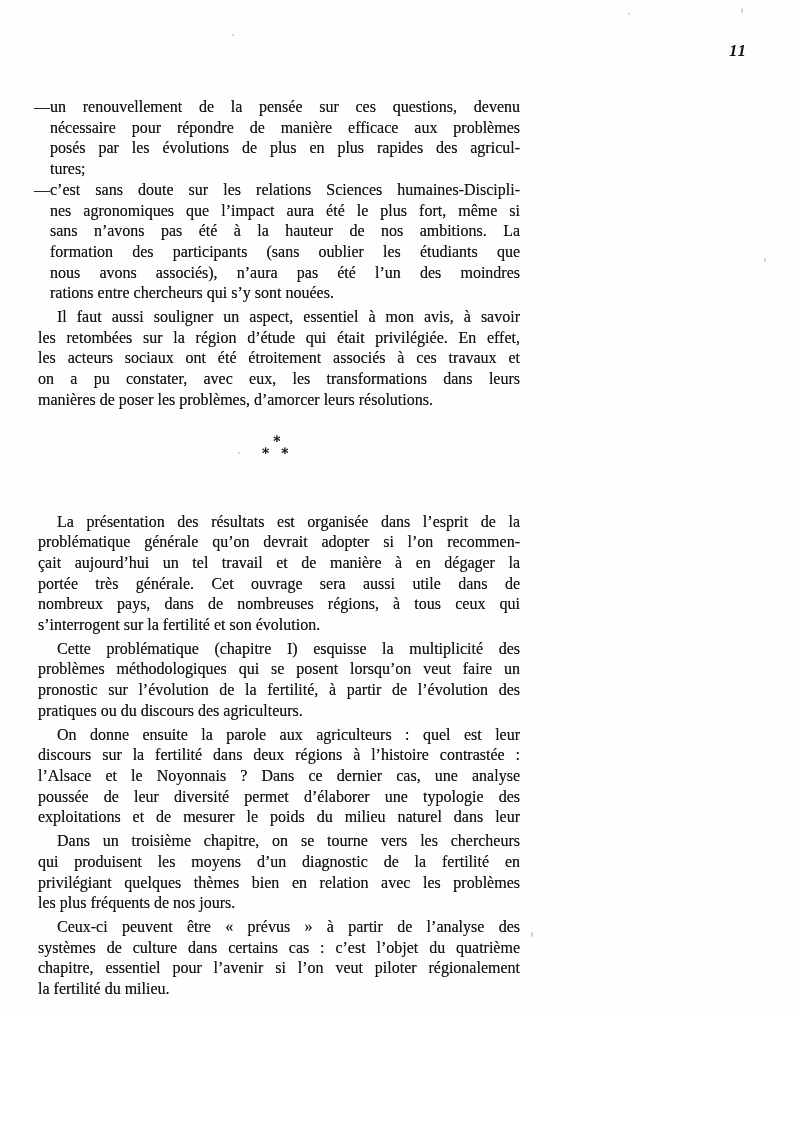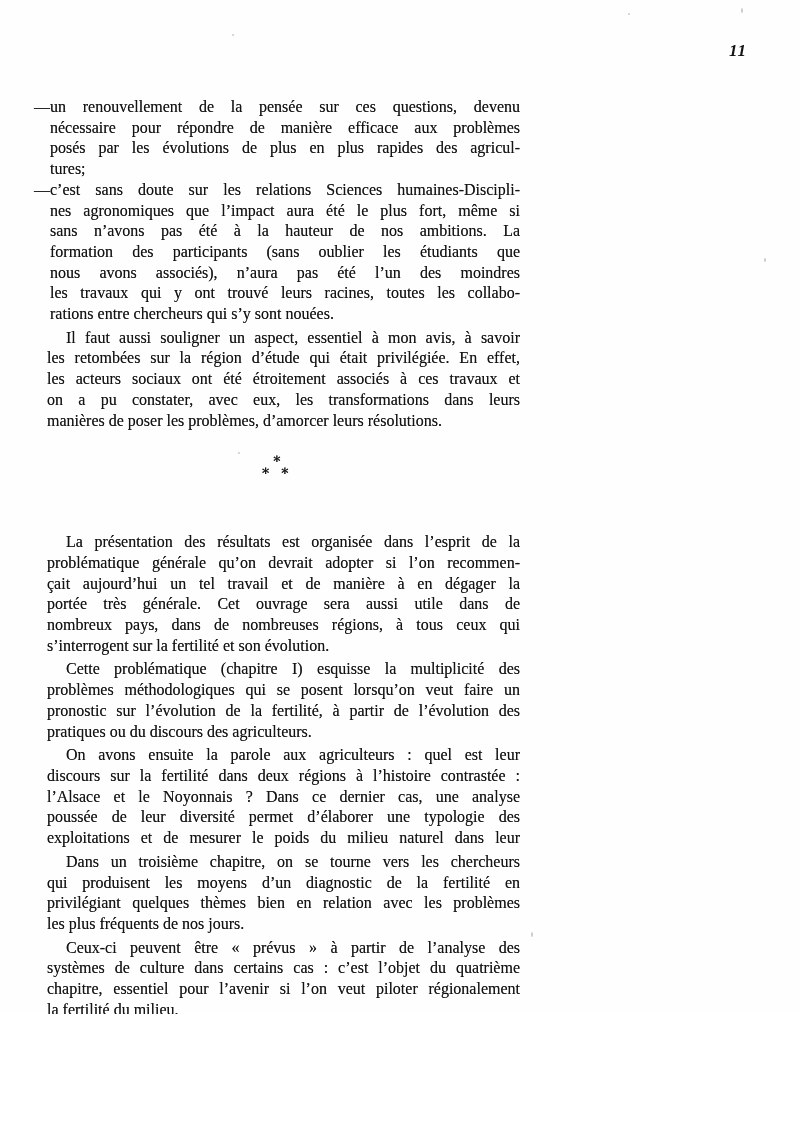--- a/index.html
+++ b/index.html
@@ -28,21 +28,21 @@
     top: 97px;
     width: 486px;
     font-size: 16px;
     line-height: 20.7px;
     text-shadow: 0 0 0.4px rgba(10,10,10,0.6);
   }
   .line { text-align: justify; text-align-last: justify; white-space: normal; }
   .line.last { text-align-last: left; }
   .block.bullet { position: relative; padding-left: 16px; }
   .block.bullet .marker { position: absolute; left: 0; top: 0; }
-  .block.paragraph { margin-left: 13px; margin-top: 3px; }
+  .block.paragraph { margin-left: 4px; margin-top: 3px; }
   .block.paragraph .line.first { padding-left: 19px; }
   .block.asterism {
     text-align: center;
     margin-top: 22px;
     margin-bottom: 55px;
     font-size: 14px;
     font-weight: bold;
   }
   .ast-top { line-height: 11px; }
   .ast-bottom { line-height: 13px; letter-spacing: 3px; }
@@ -68,21 +68,20 @@
         <div class="line">posés par les évolutions de plus en plus rapides des agricul-</div>
         <div class="line last">tures;</div>
       </div>
       <div class="block bullet">
         <span class="marker">—</span>
         <div class="line first">c’est sans doute sur les relations Sciences humaines-Discipli-</div>
         <div class="line">nes agronomiques que l’impact aura été le plus fort, même si</div>
         <div class="line">sans n’avons pas été à la hauteur de nos ambitions. La</div>
         <div class="line">formation des participants (sans oublier les étudiants que</div>
         <div class="line">nous avons associés), n’aura pas été l’un des moindres</div>
-        <div class="line">les travaux qui y ont trouvé leurs racines, toutes les collabo-</div>
         <div class="line last">rations entre chercheurs qui s’y sont nouées.</div>
       </div>
       <div class="block paragraph">
         <div class="line first">Il faut aussi souligner un aspect, essentiel à mon avis, à savoir</div>
         <div class="line">les retombées sur la région d’étude qui était privilégiée. En effet,</div>
         <div class="line">les acteurs sociaux ont été étroitement associés à ces travaux et</div>
         <div class="line">on a pu constater, avec eux, les transformations dans leurs</div>
         <div class="line last">manières de poser les problèmes, d’amorcer leurs résolutions.</div>
       </div>
       <div class="block asterism">
@@ -97,21 +96,21 @@
         <div class="line">nombreux pays, dans de nombreuses régions, à tous ceux qui</div>
         <div class="line last">s’interrogent sur la fertilité et son évolution.</div>
       </div>
       <div class="block paragraph">
         <div class="line first">Cette problématique (chapitre I) esquisse la multiplicité des</div>
         <div class="line">problèmes méthodologiques qui se posent lorsqu’on veut faire un</div>
         <div class="line">pronostic sur l’évolution de la fertilité, à partir de l’évolution des</div>
         <div class="line last">pratiques ou du discours des agriculteurs.</div>
       </div>
       <div class="block paragraph">
-        <div class="line first">On avons ensuite la parole aux agriculteurs : quel est leur</div>
+        <div class="line first">On donne ensuite la parole aux agriculteurs : quel est leur</div>
         <div class="line">discours sur la fertilité dans deux régions à l’histoire contrastée :</div>
         <div class="line">l’Alsace et le Noyonnais ? Dans ce dernier cas, une analyse</div>
         <div class="line">poussée de leur diversité permet d’élaborer une typologie des</div>
         <div class="line">exploitations et de mesurer le poids du milieu naturel dans leur</div>
       </div>
       <div class="block paragraph">
         <div class="line first">Dans un troisième chapitre, on se tourne vers les chercheurs</div>
         <div class="line">qui produisent les moyens d’un diagnostic de la fertilité en</div>
         <div class="line">privilégiant quelques thèmes bien en relation avec les problèmes</div>
         <div class="line last">les plus fréquents de nos jours.</div>

